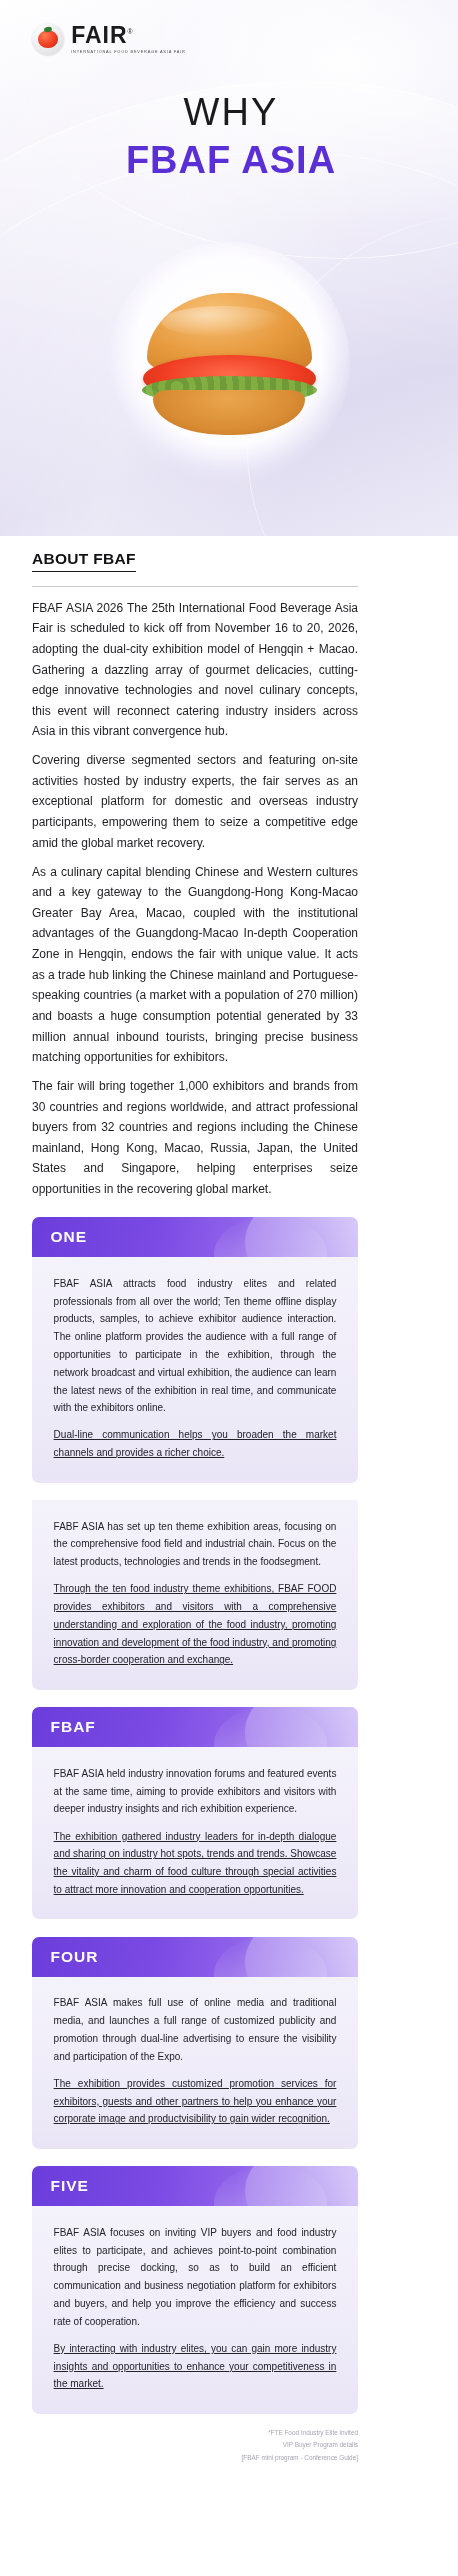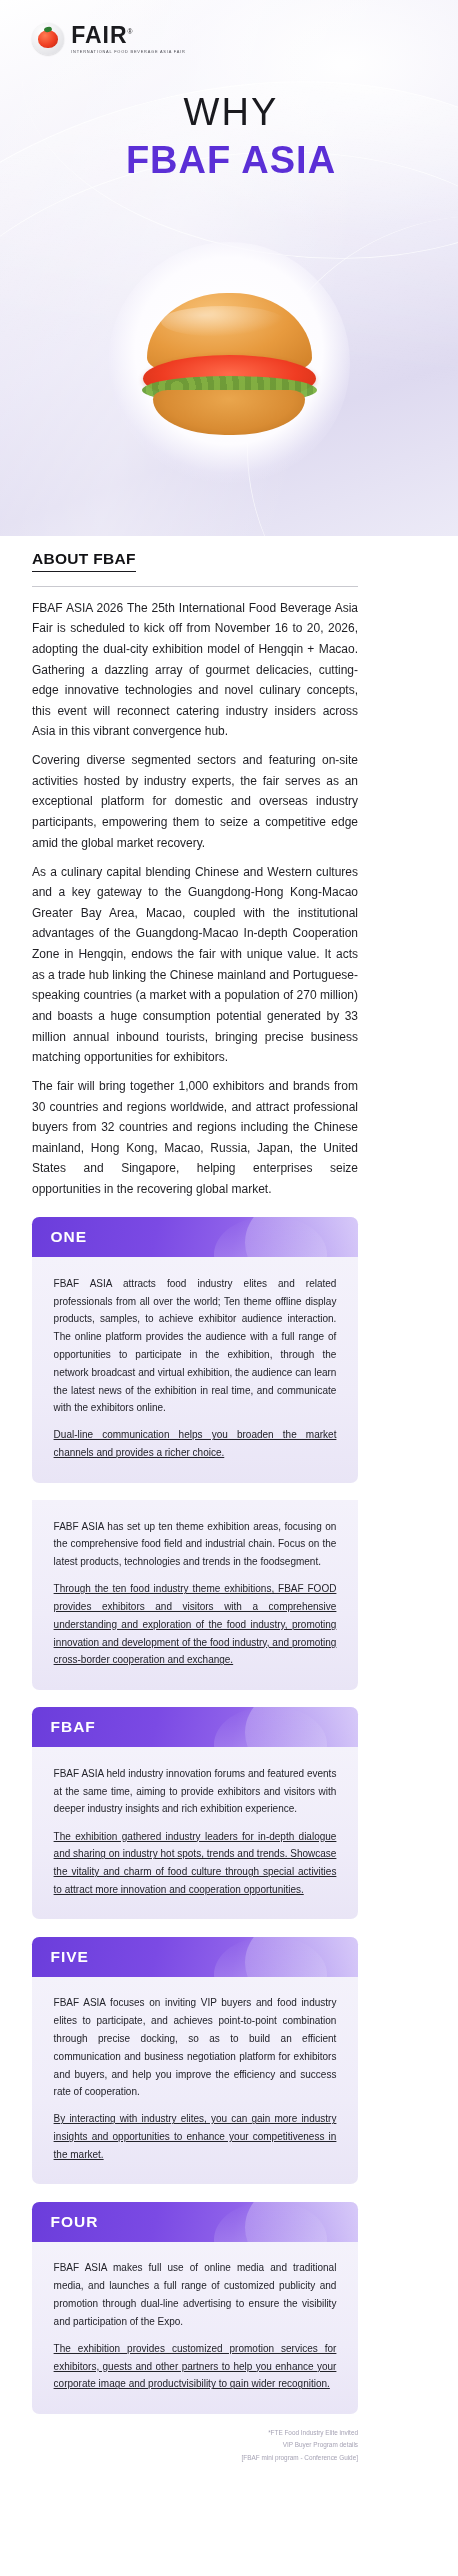--- a/index.html
+++ b/index.html
@@ -365,35 +365,35 @@
         <span class="num-label">FBAF</span>
       </div>
       <div class="num-body">
         <p>FBAF ASIA held industry innovation forums and featured events at the same time, aiming to provide exhibitors and visitors with deeper industry insights and rich exhibition experience.</p>
         <p>The exhibition gathered industry leaders for in-depth dialogue and sharing on industry hot spots, trends and trends. Showcase the vitality and charm of food culture through special activities to attract more innovation and cooperation opportunities.</p>
       </div>
     </div>
 
     <div class="num-section">
       <div class="num-header">
+        <span class="num-label">FOUR</span>
+      </div>
+      <div class="num-body">
+        <p>FBAF ASIA makes full use of online media and traditional media, and launches a full range of customized publicity and promotion through dual-line advertising to ensure the visibility and participation of the Expo.</p>
+        <p>The exhibition provides customized promotion services for exhibitors, guests and other partners to help you enhance your corporate image and productvisibility to gain wider recognition.</p>
+      </div>
+    </div>
+
+    <div class="num-section">
+      <div class="num-header">
         <span class="num-label">FIVE</span>
       </div>
       <div class="num-body">
         <p>FBAF ASIA focuses on inviting VIP buyers and food industry elites to participate, and achieves point-to-point combination through precise docking, so as to build an efficient communication and business negotiation platform for exhibitors and buyers, and help you improve the efficiency and success rate of cooperation.</p>
         <p>By interacting with industry elites, you can gain more industry insights and opportunities to enhance your competitiveness in the market.</p>
-      </div>
-    </div>
-
-    <div class="num-section">
-      <div class="num-header">
-        <span class="num-label">FOUR</span>
-      </div>
-      <div class="num-body">
-        <p>FBAF ASIA makes full use of online media and traditional media, and launches a full range of customized publicity and promotion through dual-line advertising to ensure the visibility and participation of the Expo.</p>
-        <p>The exhibition provides customized promotion services for exhibitors, guests and other partners to help you enhance your corporate image and productvisibility to gain wider recognition.</p>
       </div>
     </div>
 
     <div class="footnote">
       <div>*FTE Food Industry Elite invited</div>
       <div>VIP Buyer Program details</div>
       <div>[FBAF mini program - Conference Guide]</div>
     </div>
 
     <div class="page-bottom-pad"></div>

